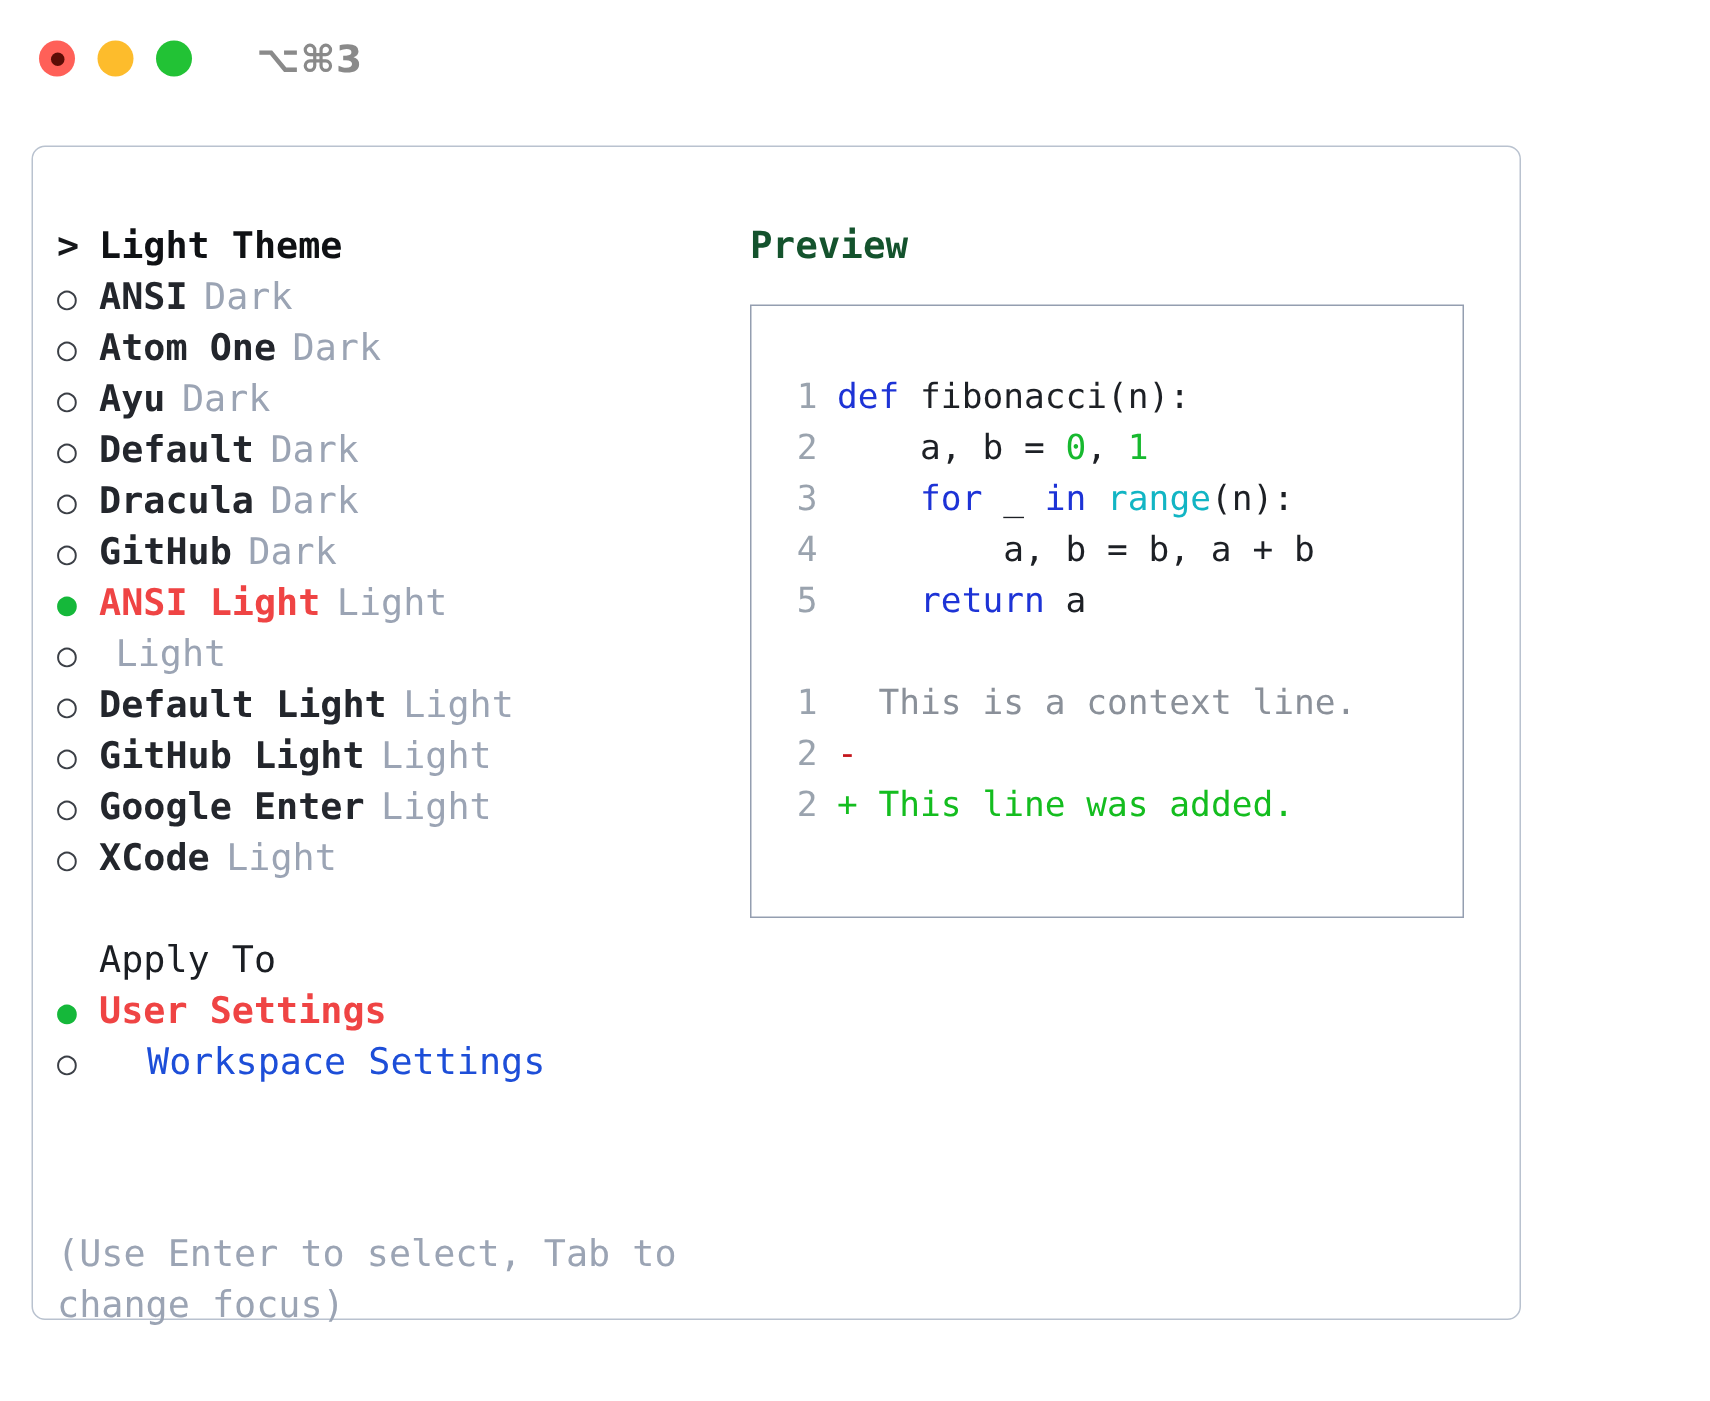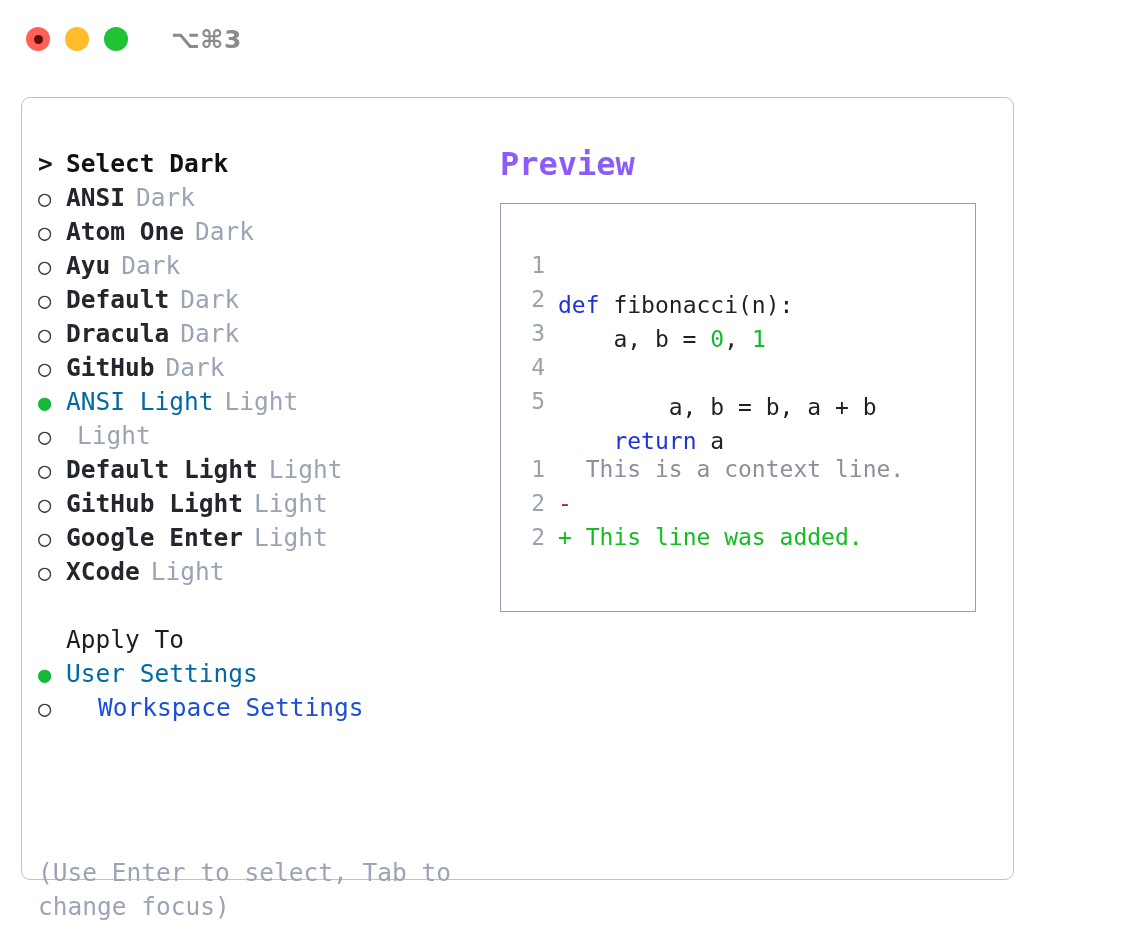--- a/index.html
+++ b/index.html
@@ -125,58 +125,58 @@
     font-size: 22px;
   }
   .marker.blank { color: transparent; }
 
   .label {
     color: #23262c;
     font-weight: 700;
   }
   .label.plain  { font-weight: 400; color: #1d4ed8; margin-left: 32px; }
   .label.header { font-weight: 700; color: #0f1114; }
-  .label.selected { color: #0369a1; font-weight: 400; }
+  .label.selected { color: #ef4444; font-weight: 700; }
   .suffix {
     color: #9ba4b4;
     font-weight: 400;
     margin-left: 11px;
   }
 
   .spacer { height: 34px; }
 
   
   .row.section-head .label {
     font-weight: 400;
     color: #1b1e23;
   }
 
   
   .hint {
     position: absolute;
     left: 16px;
-    top: 758px;
+    top: 721px;
     width: 420px;
     font-size: 24.5px;
     line-height: 34px;
     color: #9ba4b4;
   }
 
   
   .right-col {
     position: absolute;
     left: 478px;
     top: 49px;
     width: 500px;
   }
   .preview-title {
-    font-size: 32px;
+    font-size: 25px;
     line-height: 34px;
     font-weight: 700;
-    color: #8b5cf6;
+    color: #14532d;
     margin-bottom: 22px;
   }
   .preview-box {
     position: relative;
     width: 476px;
     height: 409px;
     border: 1.5px solid #949eb0;
     box-sizing: border-box;
     background: #ffffff;
   }
@@ -193,21 +193,21 @@
     height: 34px;
     white-space: pre;
   }
   .lineno {
     width: 32px;
     flex: 0 0 32px;
     text-align: right;
     color: #9aa3ae;
     margin-right: 13px;
   }
-  .code-text { color: #1d2025; margin-top: 40px; }
+  .code-text { color: #1d2025; }
 
   
   .tok-kw   { color: #1d33d6; }
   .tok-fn   { color: #12b5c4; }
   .tok-num  { color: #17b92f; }
   .tok-pl   { color: #1d2025; }
 
   
   .diff-ctx { color: #8a9099; text-align: right; }
   .diff-del { color: #c4161c; }
@@ -229,21 +229,21 @@
     <div class="title-text">⌥⌘3</div>
   </div>
 
   <div class="panel">
     <div class="panel-inner">
 
       <div class="left-col">
 
         <div class="row">
           <span class="marker caret">&gt;</span>
-          <span class="label header">Select Dark</span>
+          <span class="label header">Light Theme</span>
         </div>
 
         <div class="row">
           <span class="marker">○</span>
           <span class="label">ANSI</span>
           <span class="suffix">Dark</span>
         </div>
 
         <div class="row">
           <span class="marker">○</span>
@@ -342,20 +342,21 @@
               <span class="code-text"><span class="tok-kw">def</span><span class="tok-pl"> fibonacci(n):</span></span>
             </div>
 
             <div class="code-line">
               <span class="lineno">2</span>
               <span class="code-text"><span class="tok-pl">    a, b = </span><span class="tok-num">0</span><span class="tok-pl">, </span><span class="tok-num">1</span></span>
             </div>
 
             <div class="code-line">
               <span class="lineno">3</span>
+              <span class="code-text"><span class="tok-pl">    </span><span class="tok-kw">for</span><span class="tok-pl"> _ </span><span class="tok-kw">in</span><span class="tok-pl"> </span><span class="tok-fn">range</span><span class="tok-pl">(n):</span></span>
             </div>
 
             <div class="code-line">
               <span class="lineno">4</span>
               <span class="code-text"><span class="tok-pl">        a, b = b, a + b</span></span>
             </div>
 
             <div class="code-line">
               <span class="lineno">5</span>
               <span class="code-text"><span class="tok-pl">    </span><span class="tok-kw">return</span><span class="tok-pl"> a</span></span>

